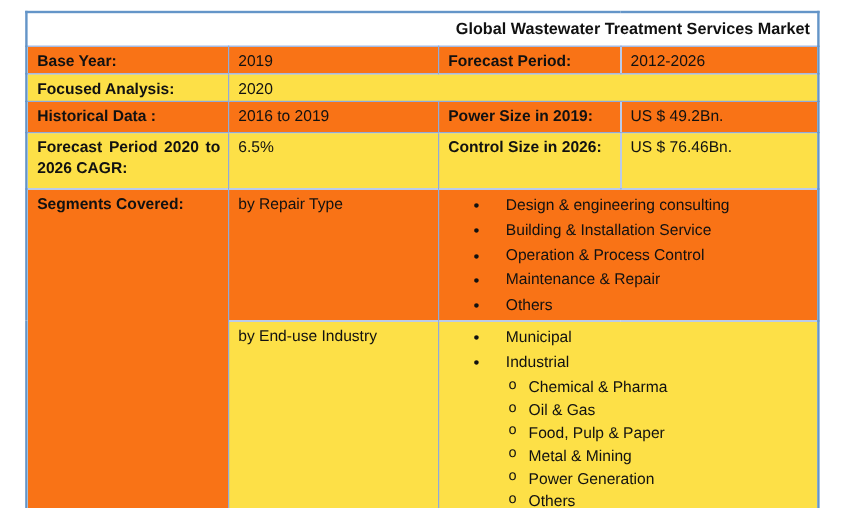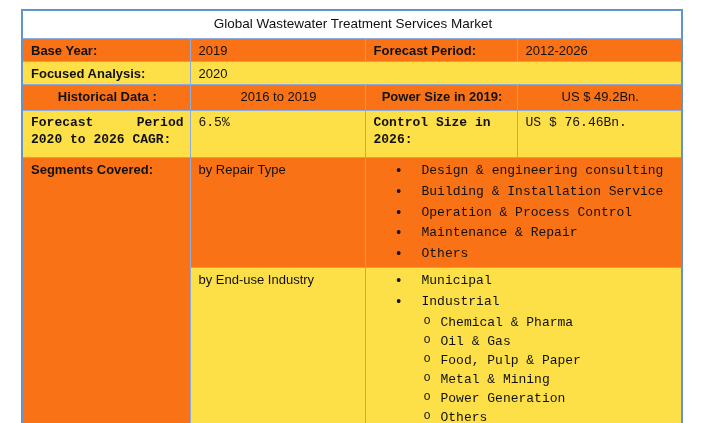--- a/index.html
+++ b/index.html
@@ -24,43 +24,43 @@
   }
   .market-table td {
     border: 1px solid #8faadc;
     vertical-align: top;
     padding: 3px 6px 2px 8px;
     line-height: 17px;
     overflow: hidden;
   }
   .row-title td {
     height: 21px;
-    text-align: center;
-    font-weight: normal;
+    text-align: right;
+    font-weight: bold;
     font-size: 13.5px;
     padding-top: 4px;
     background: #ffffff;
   }
   .row-alt td { background: #f97316; }
   .row-plain td { background: #fde047; }
   .lbl { font-weight: bold; }
   .justify { display: block; text-align: justify; }
   .r2 td { height: 16px; }
   .r3 td { height: 15px; }
-  .r4 td { height: 20px; text-align: center; }
-  .r5 td { height: 41px; font-family: Liberation Mono, monospace; }
+  .r4 td { height: 20px; }
+  .r5 td { height: 41px; }
   .r6 td { height: 102px; }
   .r7 td { height: 150px; }
   .cell-list { padding: 2px 4px 2px 0; }
   ul.bullets {
     list-style: none;
     margin: 0;
     padding: 0;
   }
-  ul.bullets li { position: relative; font-family: Liberation Mono, monospace; }
+  ul.bullets li { position: relative; }
   ul.bullets li.lvl1 {
     padding-left: 48px;
     line-height: 20.8px;
   }
   ul.bullets li.lvl1::before {
     content: "\2022";
     position: absolute;
     left: 21px;
     top: 0;
     font-size: 14px;

